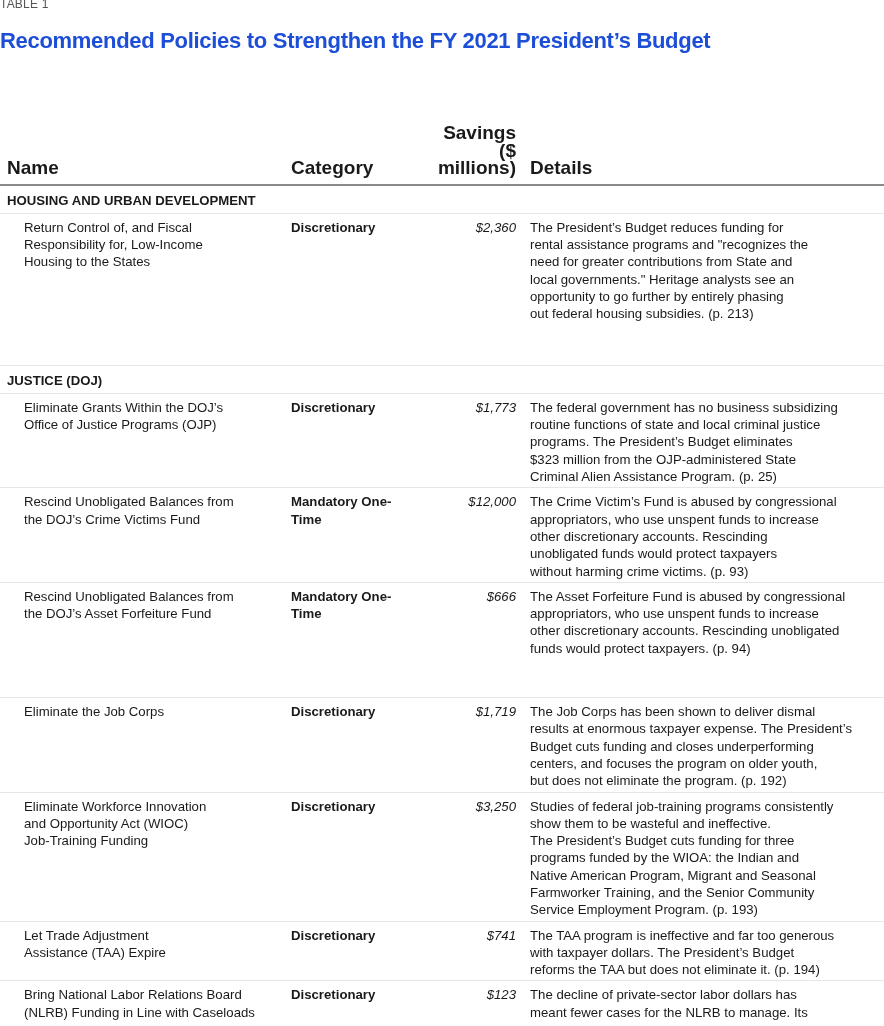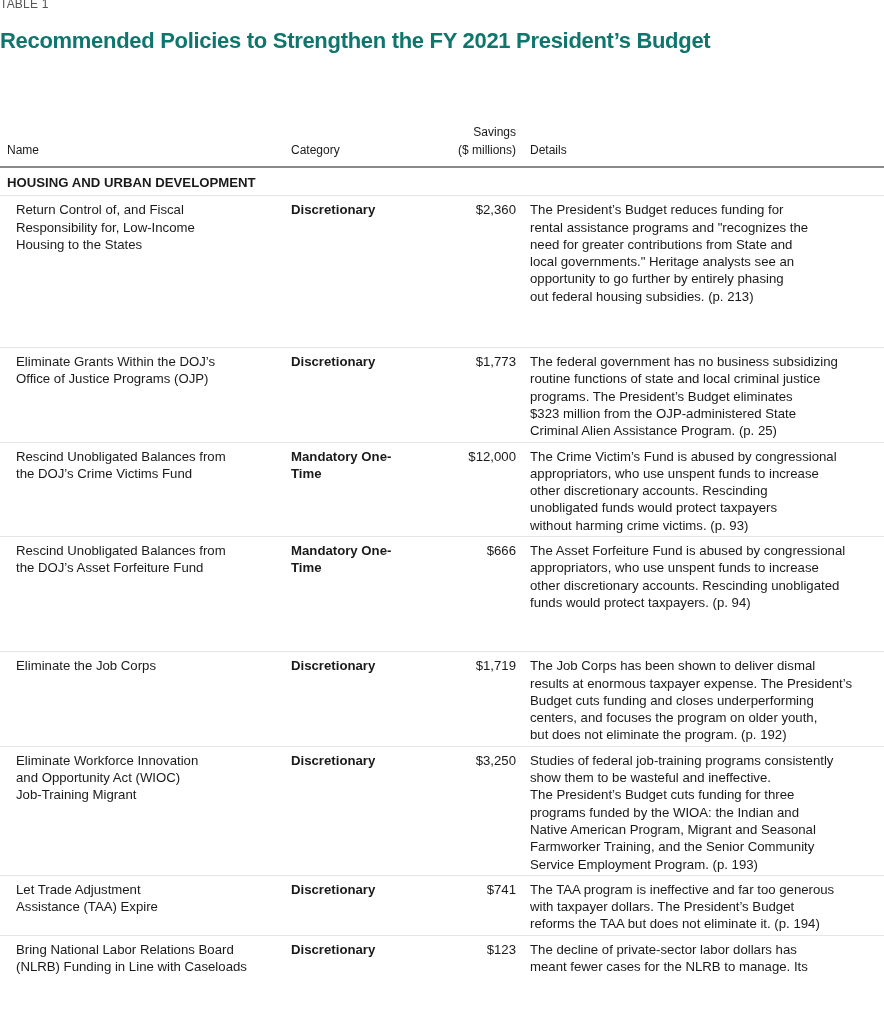--- a/index.html
+++ b/index.html
@@ -25,66 +25,66 @@
     }
     .title {
       position: absolute;
       left: 0;
       top: 27px;
       width: 884px;
       font-size: 22px;
       font-weight: bold;
       line-height: 28px;
       letter-spacing: -0.3px;
-      color: #0f766e;
+      color: #1d4ed8;
     }
     .table-wrap {
       position: absolute;
       left: 0;
       top: 124px;
       width: 884px;
     }
     table {
       width: 884px;
       border-collapse: collapse;
       table-layout: fixed;
       font-size: 13.2px;
       line-height: 17.3px;
     }
     col.c-name { width: 291px; }
     col.c-cat { width: 142px; }
     col.c-sav { width: 97px; }
     col.c-det { width: 354px; }
     thead th {
-      font-weight: normal;
+      font-weight: bold;
       text-align: left;
       vertical-align: bottom;
       padding: 0 0 7px 0;
       border-bottom: 2px solid #8a8a8a;
-      font-size: 12px;
+      font-size: 19px;
       line-height: 17.5px;
     }
     thead th.name { padding-left: 7px; }
     thead th.sav { text-align: right; padding-right: 14px; }
     td {
       vertical-align: top;
       padding: 5px 0 0 0;
     }
     tr.section td {
       font-weight: bold;
       padding: 6px 0 4px 7px;
       border-bottom: 1px solid #e6e6e6;
       letter-spacing: 0;
       border-radius: 13px;
     }
     tr.item td { border-bottom: 1px solid #e6e6e6; }
     tr.item.last td { border-bottom: none; }
-    td.name { padding-left: 16px; padding-right: 10px; }
+    td.name { padding-left: 24px; padding-right: 10px; }
     td.cat { padding-right: 8px; font-weight: bold; }
-    td.sav { text-align: right; padding-right: 14px; }
+    td.sav { text-align: right; padding-right: 14px; font-style: italic; }
     td.det { padding-right: 0; padding-bottom: 2px; }
     .det-line { display: block; white-space: nowrap; }
   </style>
 </head>
 <body>
 
 <div class="table-label">TABLE 1</div>
 <div class="title">
   <div>Recommended Policies to Strengthen the FY 2021 President’s Budget</div>
 </div>
@@ -124,20 +124,23 @@
           <td class="sav">$2,360</td>
           <td class="det" style="padding-bottom: 42px;">
             <span class="det-line">The President’s Budget reduces funding for</span>
             <span class="det-line">rental assistance programs and "recognizes the</span>
             <span class="det-line">need for greater contributions from State and</span>
             <span class="det-line">local governments." Heritage analysts see an</span>
             <span class="det-line">opportunity to go further by entirely phasing</span>
             <span class="det-line">out federal housing subsidies. (p. 213)</span>
           </td>
         </tr>
+        <tr class="section">
+          <td colspan="4">JUSTICE (DOJ)</td>
+        </tr>
         <tr class="item">
           <td class="name">
             <span class="det-line">Eliminate Grants Within the DOJ’s</span>
             <span class="det-line">Office of Justice Programs (OJP)</span>
           </td>
           <td class="cat">
             <span class="det-line">Discretionary</span>
           </td>
           <td class="sav">$1,773</td>
           <td class="det">
@@ -196,21 +199,21 @@
             <span class="det-line">results at enormous taxpayer expense. The President’s</span>
             <span class="det-line">Budget cuts funding and closes underperforming</span>
             <span class="det-line">centers, and focuses the program on older youth,</span>
             <span class="det-line">but does not eliminate the program. (p. 192)</span>
           </td>
         </tr>
         <tr class="item">
           <td class="name">
             <span class="det-line">Eliminate Workforce Innovation</span>
             <span class="det-line">and Opportunity Act (WIOC)</span>
-            <span class="det-line">Job-Training Migrant</span>
+            <span class="det-line">Job-Training Funding</span>
           </td>
           <td class="cat">
             <span class="det-line">Discretionary</span>
           </td>
           <td class="sav">$3,250</td>
           <td class="det">
             <span class="det-line">Studies of federal job-training programs consistently</span>
             <span class="det-line">show them to be wasteful and ineffective.</span>
             <span class="det-line">The President’s Budget cuts funding for three</span>
             <span class="det-line">programs funded by the WIOA: the Indian and</span>

